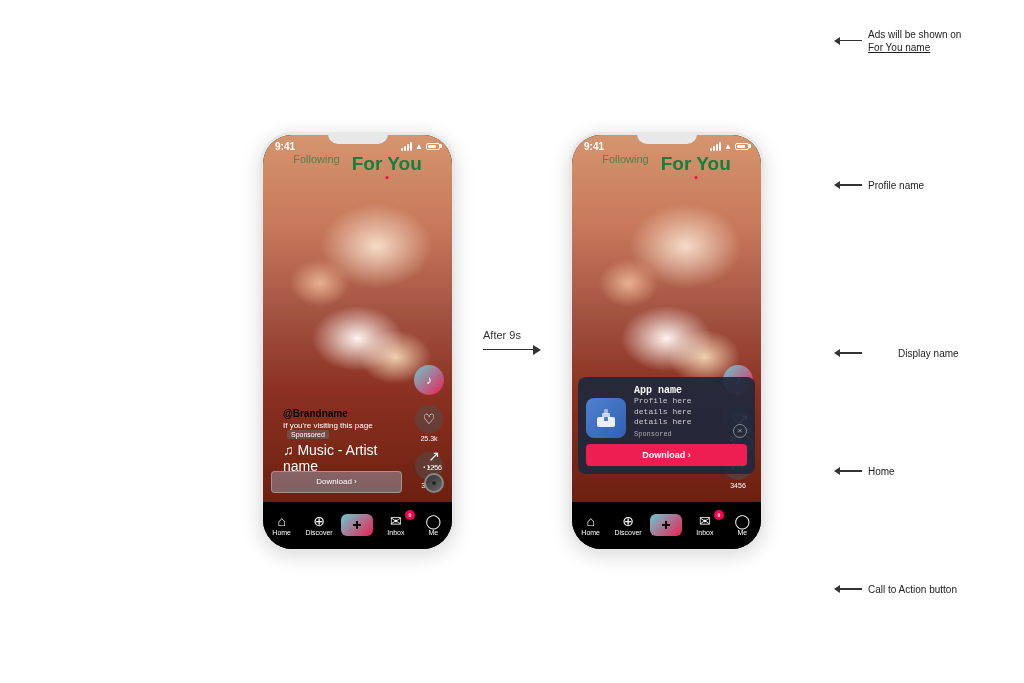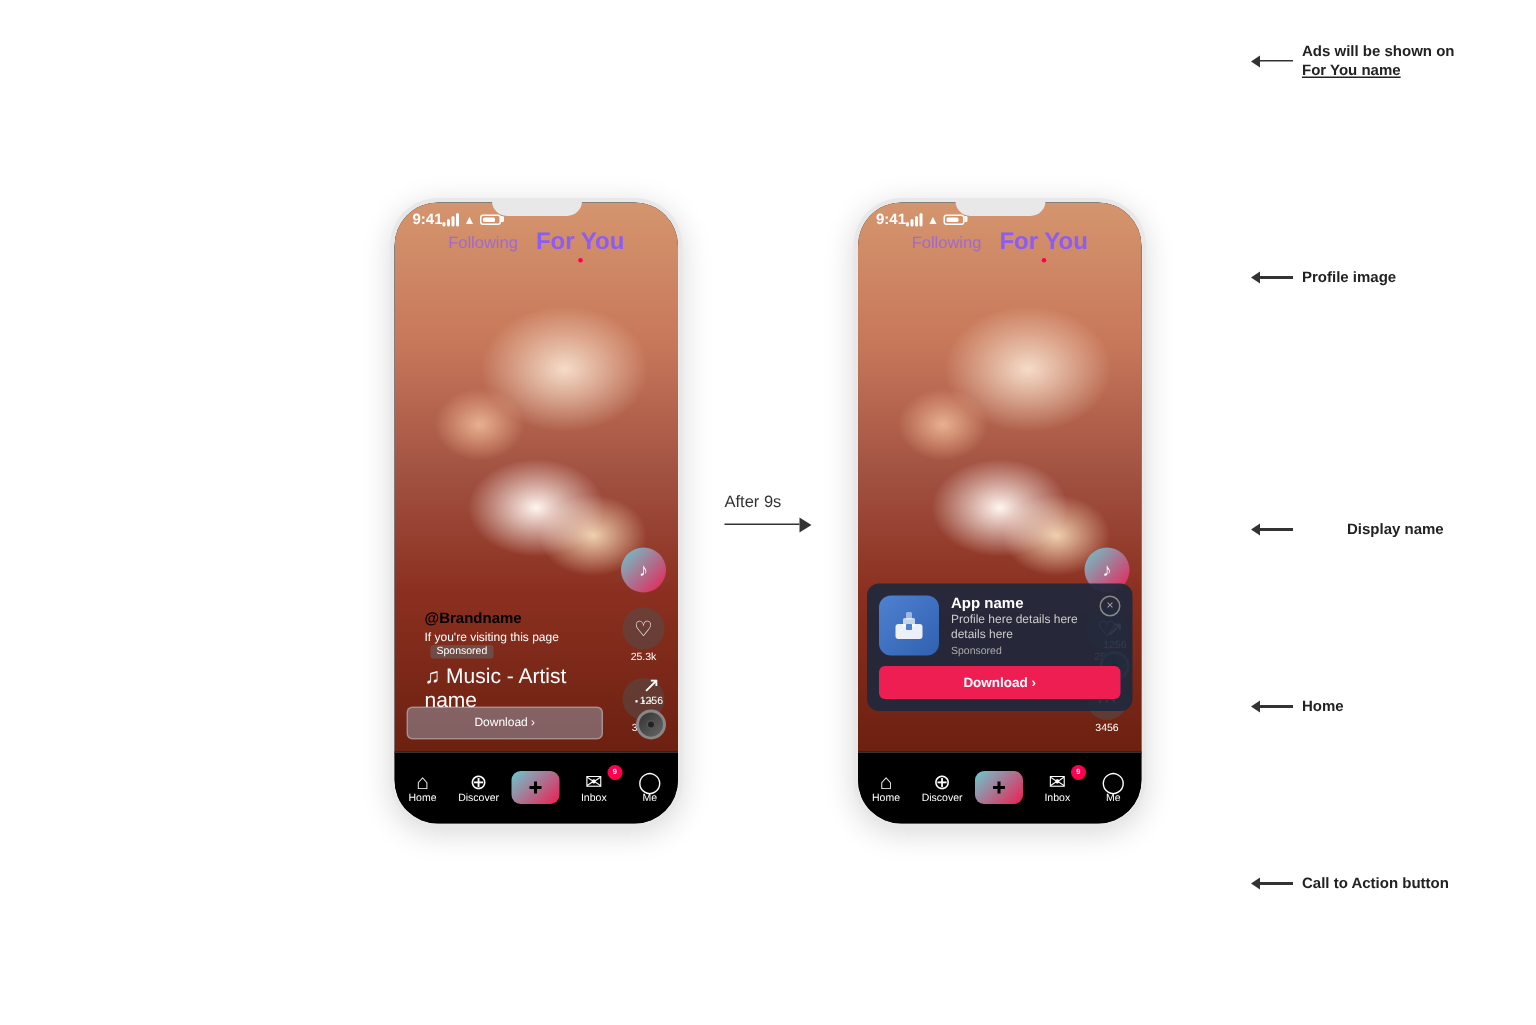--- a/index.html
+++ b/index.html
@@ -56,21 +56,21 @@
       left: 50%;
       transform: translateX(-50%);
       width: 60px;
       height: 12px;
       background: #e8e8e8;
       border-radius: 0 0 10px 10px;
       z-index: 10;
     }
     .status-bar {
       display: flex;
-      justify-content: flex-start;
+      justify-content: space-between;
       align-items: center;
       padding: 6px 12px 2px;
       position: relative;
       z-index: 5;
       color: #fff;
       font-size: 9px;
       font-weight: 600;
       background: transparent;
     }
     .status-time { font-weight: 700; font-size: 10px; }
@@ -176,32 +176,31 @@
       width: 10px; height: 10px;
       border-radius: 50%;
       display: flex; align-items: center; justify-content: center;
       font-weight: 700;
     }
     .app-header {
       position: absolute;
       top: 18px; left: 0; right: 0;
       display: flex;
       justify-content: center;
-      align-items: center;
       gap: 12px;
       z-index: 5;
-      color: #8b5cf6;
+      color: #15803d;
     }
     .header-following {
       font-size: 11px;
       opacity: 0.7;
       font-weight: 500;
     }
     .header-foryou {
-      font-size: 16px;
+      font-size: 19px;
       font-weight: 700;
     }
     .header-dot {
       width: 3px; height: 3px;
       background: #ff0050;
       border-radius: 50%;
       position: absolute;
       bottom: -4px;
       left: 50%;
       transform: translateX(-50%);
@@ -280,22 +279,23 @@
       background: rgba(30,40,60,0.92);
       border-radius: 8px;
       padding: 8px;
       z-index: 8;
       display: flex;
       flex-direction: column;
       gap: 4px;
     }
     .ad-header {
       display: flex;
-      align-items: flex-start;
+      align-items: flex-end;
       gap: 8px;
+      font-family: Liberation Mono, monospace;
     }
     .ad-icon {
       width: 40px; height: 40px;
       background: linear-gradient(135deg, #5080d0, #3060b0);
       border-radius: 8px;
       flex-shrink: 0;
       display: flex;
       align-items: center;
       justify-content: center;
       font-size: 18px;
@@ -386,21 +386,21 @@
     }
     .ann-head {
       width: 0; height: 0;
       border-top: 4px solid transparent;
       border-bottom: 4px solid transparent;
       border-right: 6px solid #333;
     }
     .annotation-text {
       font-size: 10px;
       color: #222;
-      font-weight: 700;
+      font-weight: 400;
       line-height: 1.3;
     }
     .annotation-text u { text-decoration: underline; }
     .music-disc {
       width: 20px; height: 20px;
       border-radius: 50%;
       background: linear-gradient(135deg, #333, #666);
       border: 2px solid #888;
       position: absolute;
       bottom: 56px;
@@ -640,21 +640,21 @@
       <div class="annotation-text">
         <span>Ads will be shown on</span><br>
         <u>For You name</u>
       </div>
     </div>
     <div class="annotation" style="margin-top:30px;">
       <div class="annotation-arrow">
         <div class="ann-head"></div>
         <div class="ann-shaft"></div>
       </div>
-      <div class="annotation-text">Profile image</div>
+      <div class="annotation-text">Profile name</div>
     </div>
     <div class="annotation" style="margin-top:60px;gap:36px;">
       <div class="annotation-arrow">
         <div class="ann-head"></div>
         <div class="ann-shaft"></div>
       </div>
       <div class="annotation-text">Display name</div>
     </div>
     <div class="annotation" style="margin-top:10px;">
       <div class="annotation-arrow">

